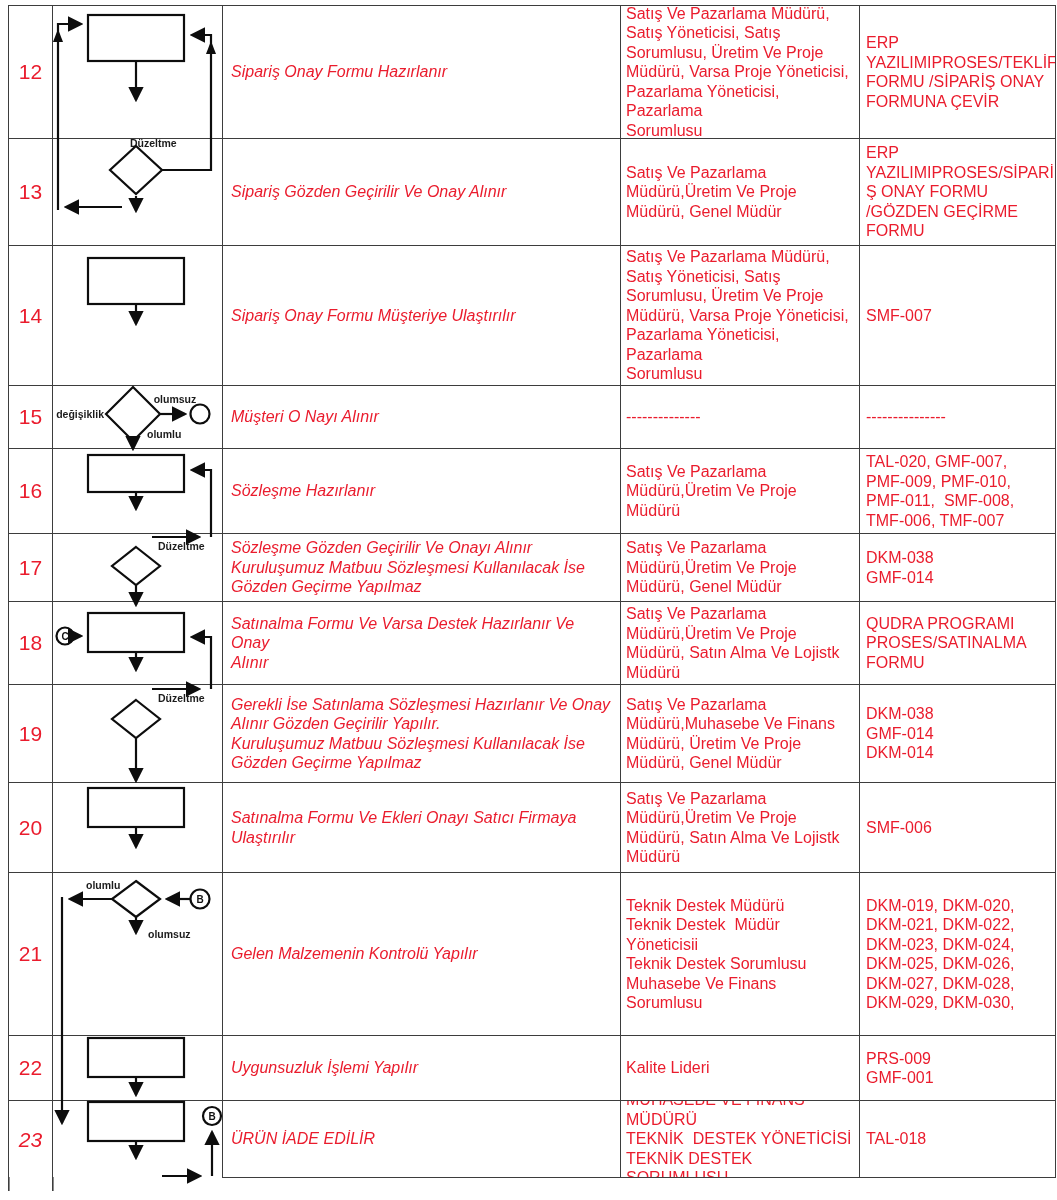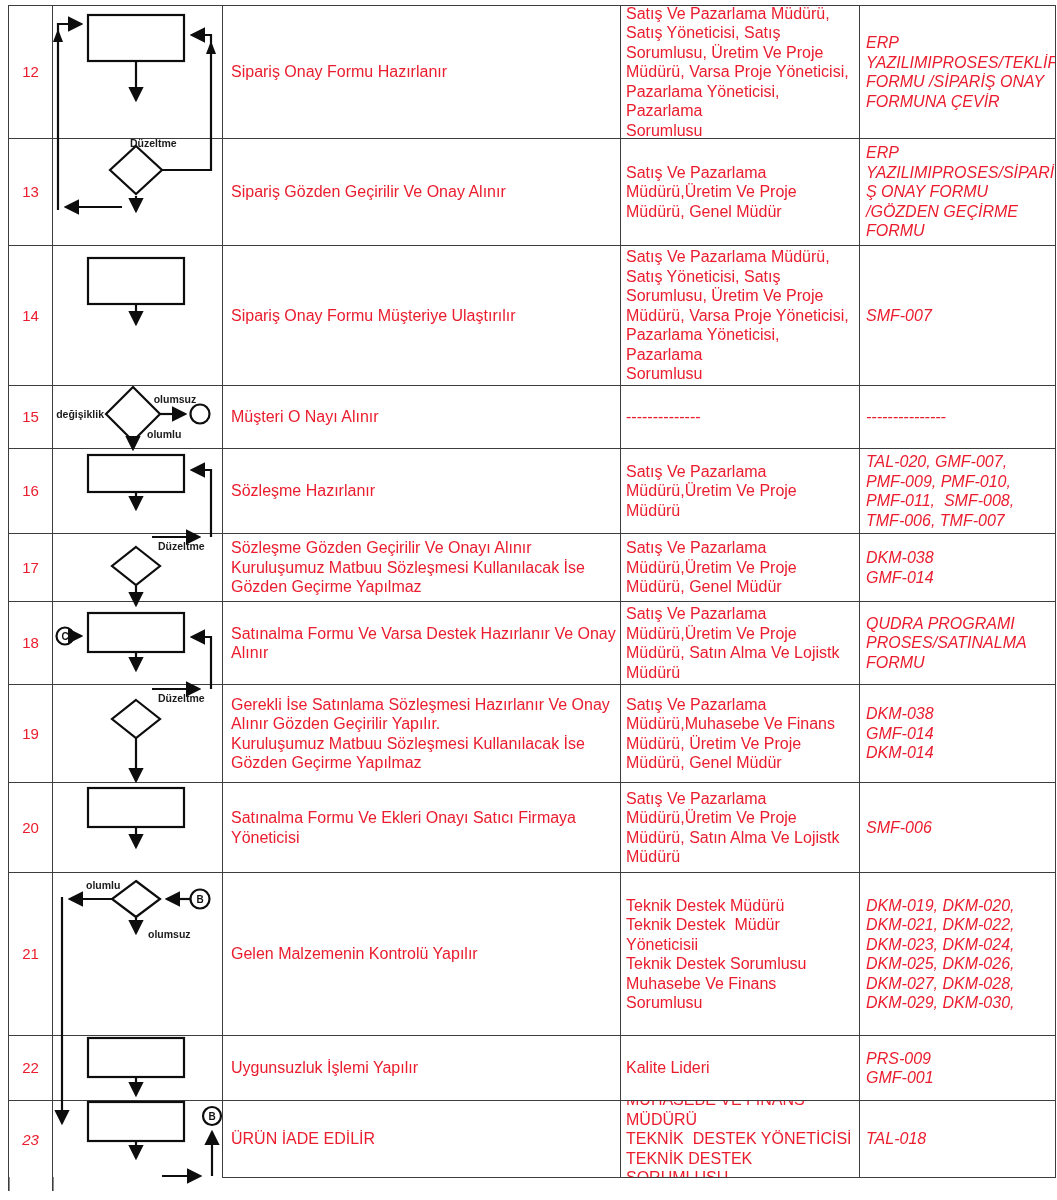--- a/index.html
+++ b/index.html
@@ -19,24 +19,24 @@
   .row{display:contents;}
   .cell{
     border-right:1.6px solid #3d3d3d;
     border-bottom:1.6px solid #3d3d3d;
     box-sizing:border-box;
     display:flex;align-items:center;
     overflow:hidden;
     font-size:16px;line-height:19.5px;
     white-space:pre-wrap;
   }
-  .c-no{justify-content:center;font-size:15px;}
-  .c-desc{padding-left:8px;padding-right:4px;}
+  .c-no{justify-content:center;font-size:21px;}
+  .c-desc{padding-left:8px;padding-right:4px;font-style:italic;}
   .c-resp{padding-left:5px;padding-right:6px;}
-  .c-docs{padding-left:6px;padding-right:2px;font-style:italic;}
+  .c-docs{padding-left:6px;padding-right:2px;}
   .open-bottom{border-bottom:none;font-style:italic;}
   .flow-svg{
     position:absolute;left:0;top:0;z-index:2;pointer-events:none;
   }
   .flow-svg .shape{fill:#ffffff;stroke:#0d0d0d;stroke-width:2.2;}
   .flow-svg .ln{fill:none;stroke:#0d0d0d;stroke-width:2.2;}
   .flow-svg .head{fill:#0d0d0d;stroke:none;}
   .flow-svg .lbl{
     font-family:"Liberation Sans",sans-serif;
     font-size:10.5px;font-weight:600;fill:#1b1b1b;
@@ -147,21 +147,21 @@
 Müdürü, Üretim Ve Proje
 Müdürü, Genel Müdür</div>
     <div class="cell c-docs">DKM-038
 GMF-014
 DKM-014</div>
   </div>
   <div class="row">
     <div class="cell c-no">20</div>
     <div class="cell c-flow"></div>
     <div class="cell c-desc">Satınalma Formu Ve Ekleri Onayı Satıcı Firmaya
-Yöneticisi</div>
+Ulaştırılır</div>
     <div class="cell c-resp">Satış Ve Pazarlama
 Müdürü,Üretim Ve Proje
 Müdürü, Satın Alma Ve Lojistk
 Müdürü</div>
     <div class="cell c-docs">SMF-006</div>
   </div>
   <div class="row">
     <div class="cell c-no">21</div>
     <div class="cell c-flow"></div>
     <div class="cell c-desc">Gelen Malzemenin Kontrolü Yapılır</div>

